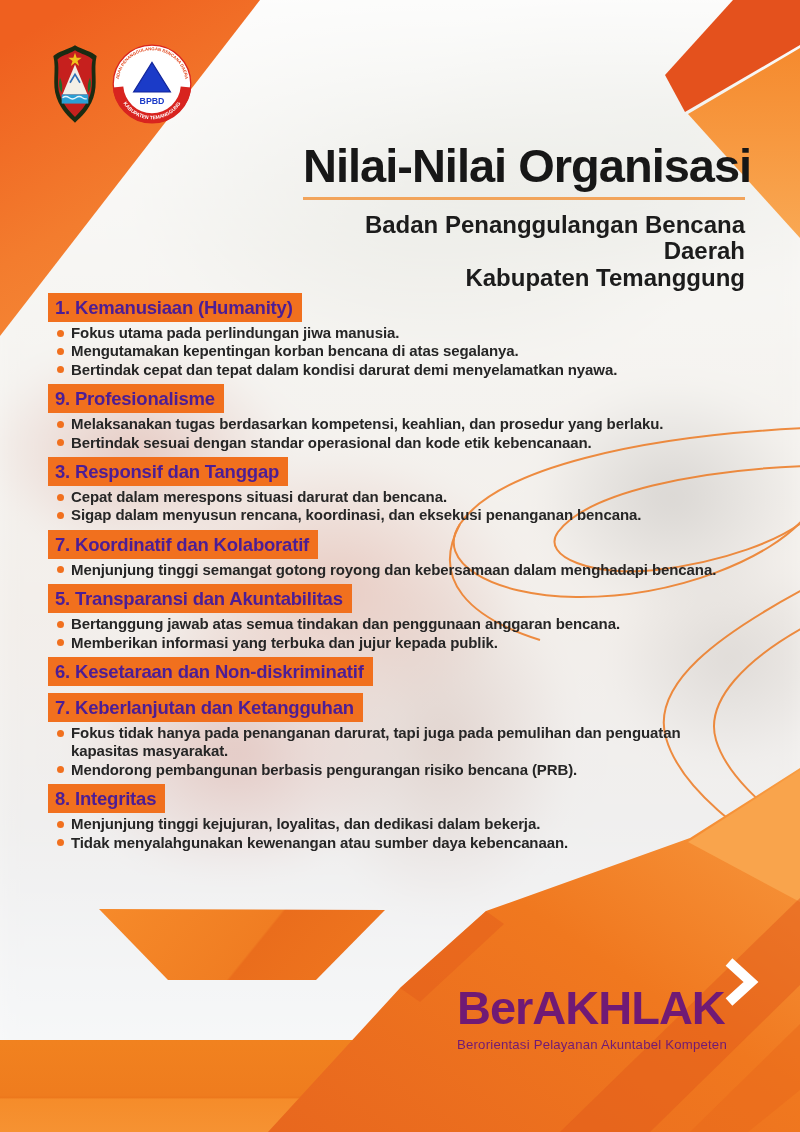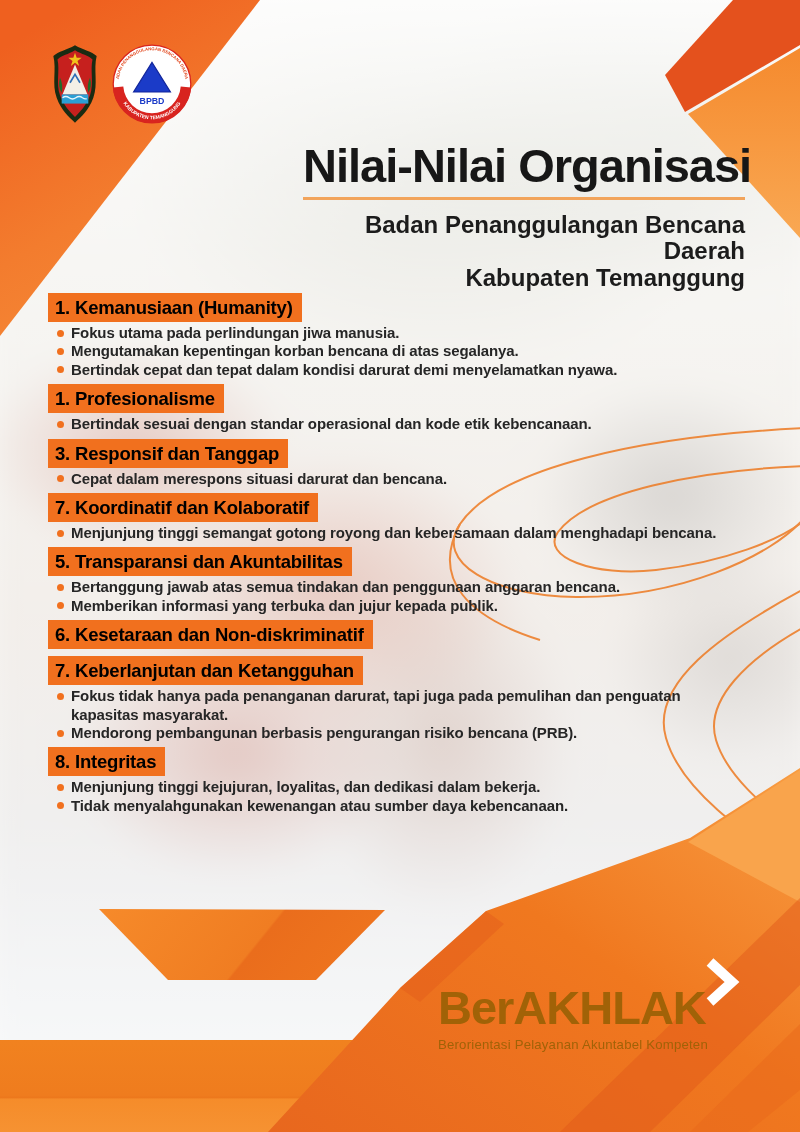--- a/index.html
+++ b/index.html
@@ -40,36 +40,36 @@
   .logos{ position:absolute; left:50px; top:42px; display:flex; align-items:center; gap:12px; }
   
   .title-block{ position:absolute; right:55px; top:138px; width:442px; text-align:right; }
   .title{ font-size:47px; font-weight:bold; color:#171717; letter-spacing:-1px; white-space:nowrap; }
   .title-rule{ margin-top:4px; height:3px; background:#f2a45b; }
   .subtitle{ margin-top:12px; font-size:24px; font-weight:bold; color:#1c1c1c; line-height:1.1; }
   
   .values{ position:absolute; left:48px; top:293px; width:708px; }
   .value{ margin-bottom:5px; }
   .value-label{
-    display:inline-block; background:#f1701e; color:#000000;
+    display:inline-block; background:#f1701e; color:#4c1d95;
     font-size:18.5px; font-weight:bold; line-height:23px; padding:3px 9px 3px 7px;
     margin-bottom:2px; letter-spacing:-0.2px;
   }
   ul.points{ list-style:none; }
   ul.points li{
     position:relative; padding-left:23px; padding-right:10px;
     font-size:15px; font-weight:bold; color:#262626;
     line-height:18.4px; letter-spacing:-0.1px;
   }
   ul.points li::before{
     content:""; position:absolute; left:9px; top:5.5px;
     width:7px; height:7px; border-radius:50%; background:#f1701e;
   }
   
-  .brand-block{ position:absolute; left:438px; top:984px; width:340px; color:#a16207; }
+  .brand-block{ position:absolute; left:457px; top:984px; width:340px; color:#701a75; }
   .brand{ font-size:47px; font-weight:bold; letter-spacing:-1px; line-height:1; }
   .brand-chevron{ position:absolute; left:264px; top:-28px; }
   .tagline{ margin-top:6px; font-size:13.2px; font-weight:normal; line-height:1.2; letter-spacing:.2px; }
 </style>
 </head>
 <body>
 
 <div class="poster">
 
   <div class="photo"></div>
@@ -142,30 +142,32 @@
     <section class="value">
       <h2 class="value-label"><span class="vlabel">1. Kemanusiaan (Humanity)</span></h2>
       <ul class="points">
           <li>Fokus utama pada perlindungan jiwa manusia.</li>
           <li>Mengutamakan kepentingan korban bencana di atas segalanya.</li>
           <li>Bertindak cepat dan tepat dalam kondisi darurat demi menyelamatkan nyawa.</li>
         </ul>
     </section>
 
     <section class="value">
-      <h2 class="value-label"><span class="vlabel">1. Profesionalisme</span></h2>
-      <ul class="points">
+      <h2 class="value-label"><span class="vlabel">9. Profesionalisme</span></h2>
+      <ul class="points">
+          <li>Melaksanakan tugas berdasarkan kompetensi, keahlian, dan prosedur yang berlaku.</li>
           <li>Bertindak sesuai dengan standar operasional dan kode etik kebencanaan.</li>
         </ul>
     </section>
 
     <section class="value">
       <h2 class="value-label"><span class="vlabel">3. Responsif dan Tanggap</span></h2>
       <ul class="points">
           <li>Cepat dalam merespons situasi darurat dan bencana.</li>
+          <li>Sigap dalam menyusun rencana, koordinasi, dan eksekusi penanganan bencana.</li>
         </ul>
     </section>
 
     <section class="value">
       <h2 class="value-label"><span class="vlabel">7. Koordinatif dan Kolaboratif</span></h2>
       <ul class="points">
           <li>Menjunjung tinggi semangat gotong royong dan kebersamaan dalam menghadapi bencana.</li>
         </ul>
     </section>
 

